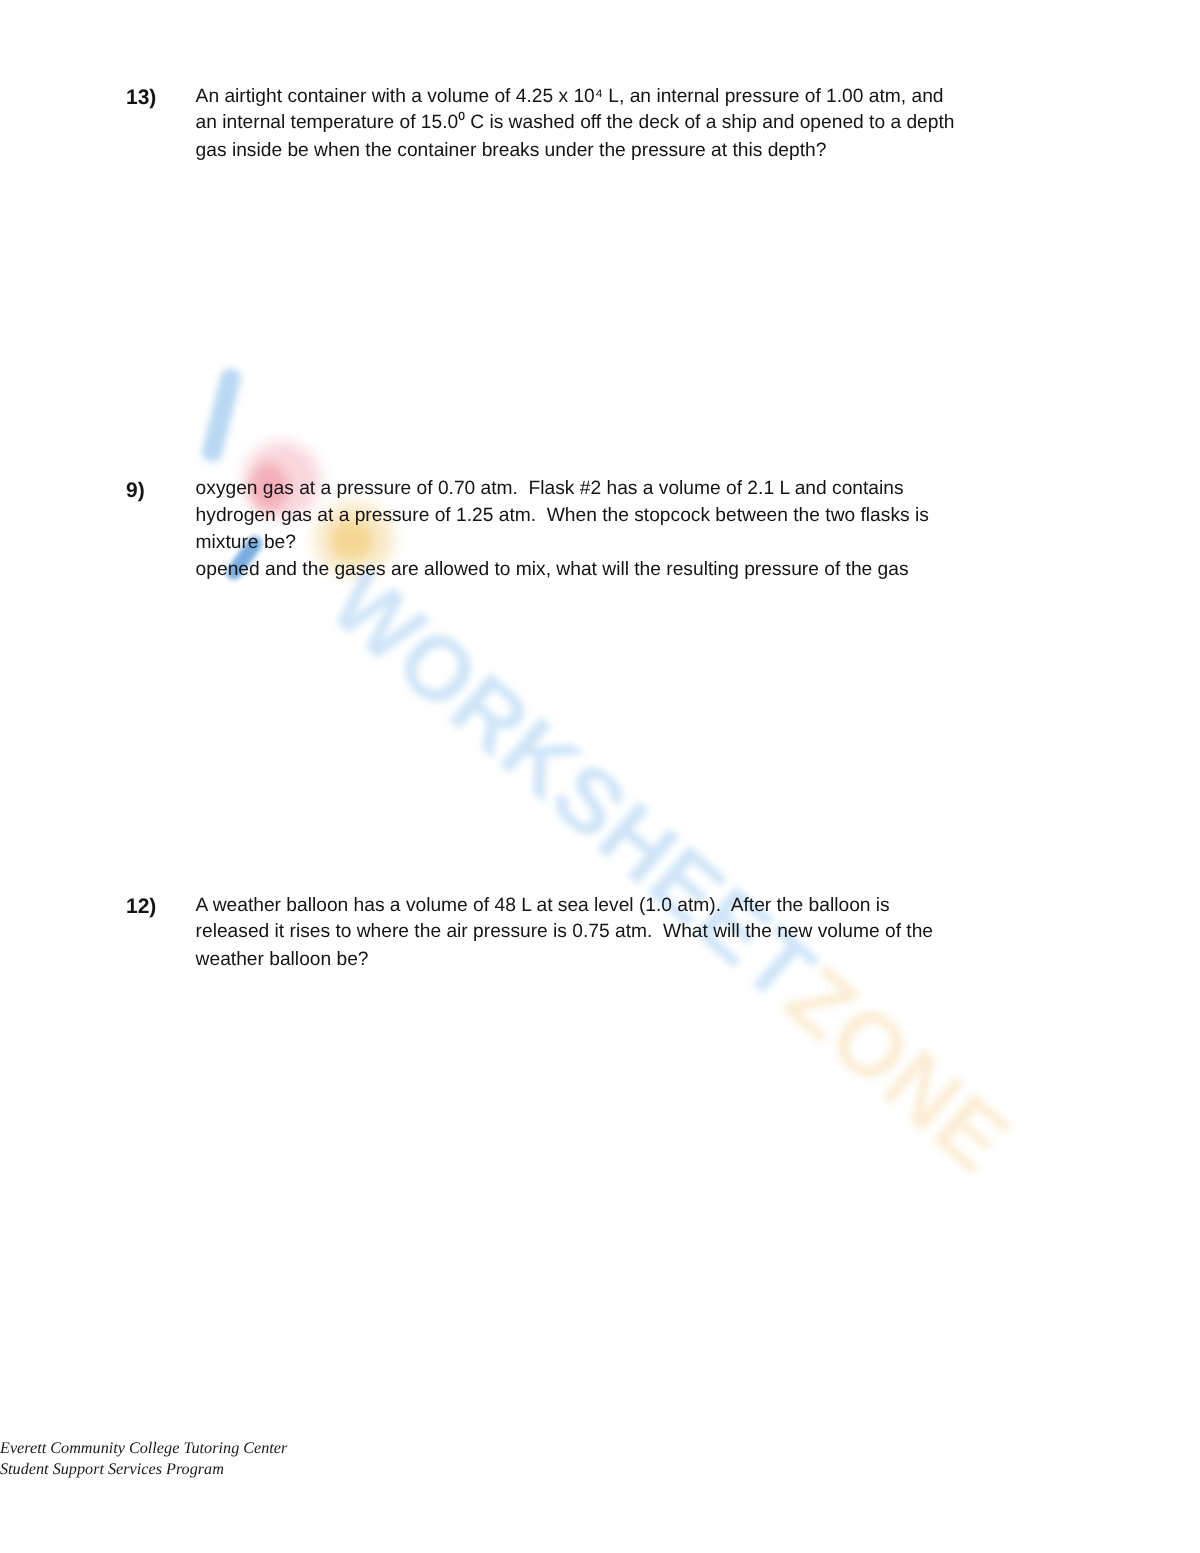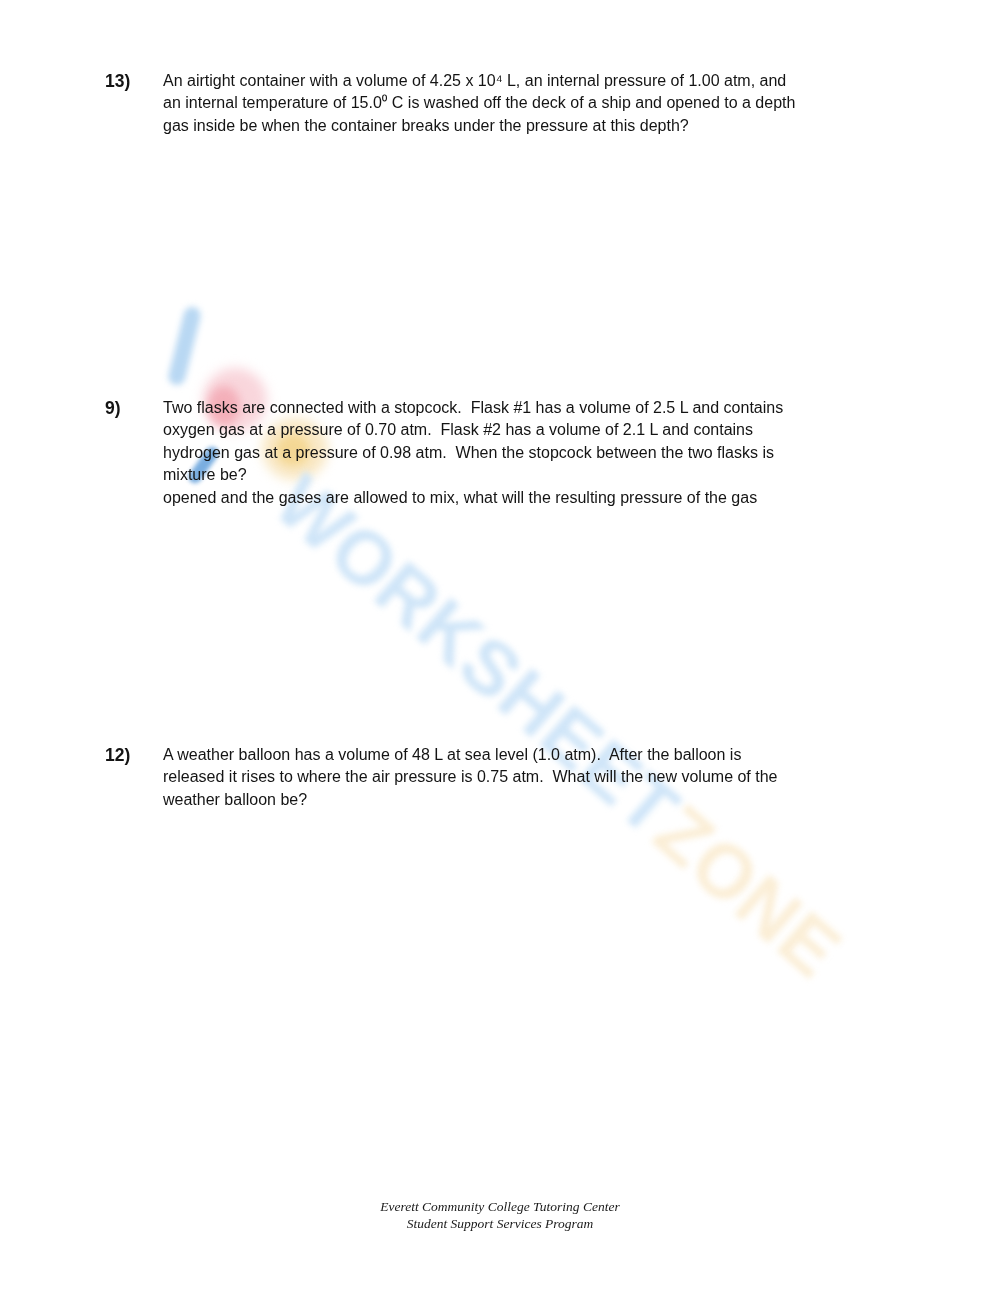--- a/index.html
+++ b/index.html
@@ -85,21 +85,20 @@
     line-height: 22.4px;
     white-space: pre;
   }
 
   
   .footer {
     position: absolute;
     left: 0; right: 0;
     top: 1199px;
     z-index: 2;
-    text-align: center;
     font-family: "Liberation Serif", serif;
     font-style: italic;
     font-size: 13.5px;
     line-height: 16.5px;
     color: #1a1a1a;
   }
 </style>
 </head>
 <body>
 
@@ -120,23 +119,22 @@
     <div class="ptext">
       <div class="pline">An airtight container with a volume of 4.25 x 10⁴ L, an internal pressure of 1.00 atm, and</div>
       <div class="pline">an internal temperature of 15.0⁰ C is washed off the deck of a ship and opened to a depth</div>
       <div class="pline">gas inside be when the container breaks under the pressure at this depth?</div>
     </div>
   </section>
 
   <section class="problem" style="top:397px">
     <div class="pnum">9)</div>
     <div class="ptext">
-      <div class="pline">Two flasks are connected with a stopcock.  Flask #1 has a volume of 2.5 L and contains</div>
       <div class="pline">oxygen gas at a pressure of 0.70 atm.  Flask #2 has a volume of 2.1 L and contains</div>
-      <div class="pline">hydrogen gas at a pressure of 0.98 atm.  When the stopcock between the two flasks is</div>
+      <div class="pline">hydrogen gas at a pressure of 1.25 atm.  When the stopcock between the two flasks is</div>
       <div class="pline">mixture be?</div>
       <div class="pline">opened and the gases are allowed to mix, what will the resulting pressure of the gas</div>
     </div>
   </section>
 
   <section class="problem" style="top:744px">
     <div class="pnum">12)</div>
     <div class="ptext">
       <div class="pline">A weather balloon has a volume of 48 L at sea level (1.0 atm).  After the balloon is</div>
       <div class="pline">released it rises to where the air pressure is 0.75 atm.  What will the new volume of the</div>

